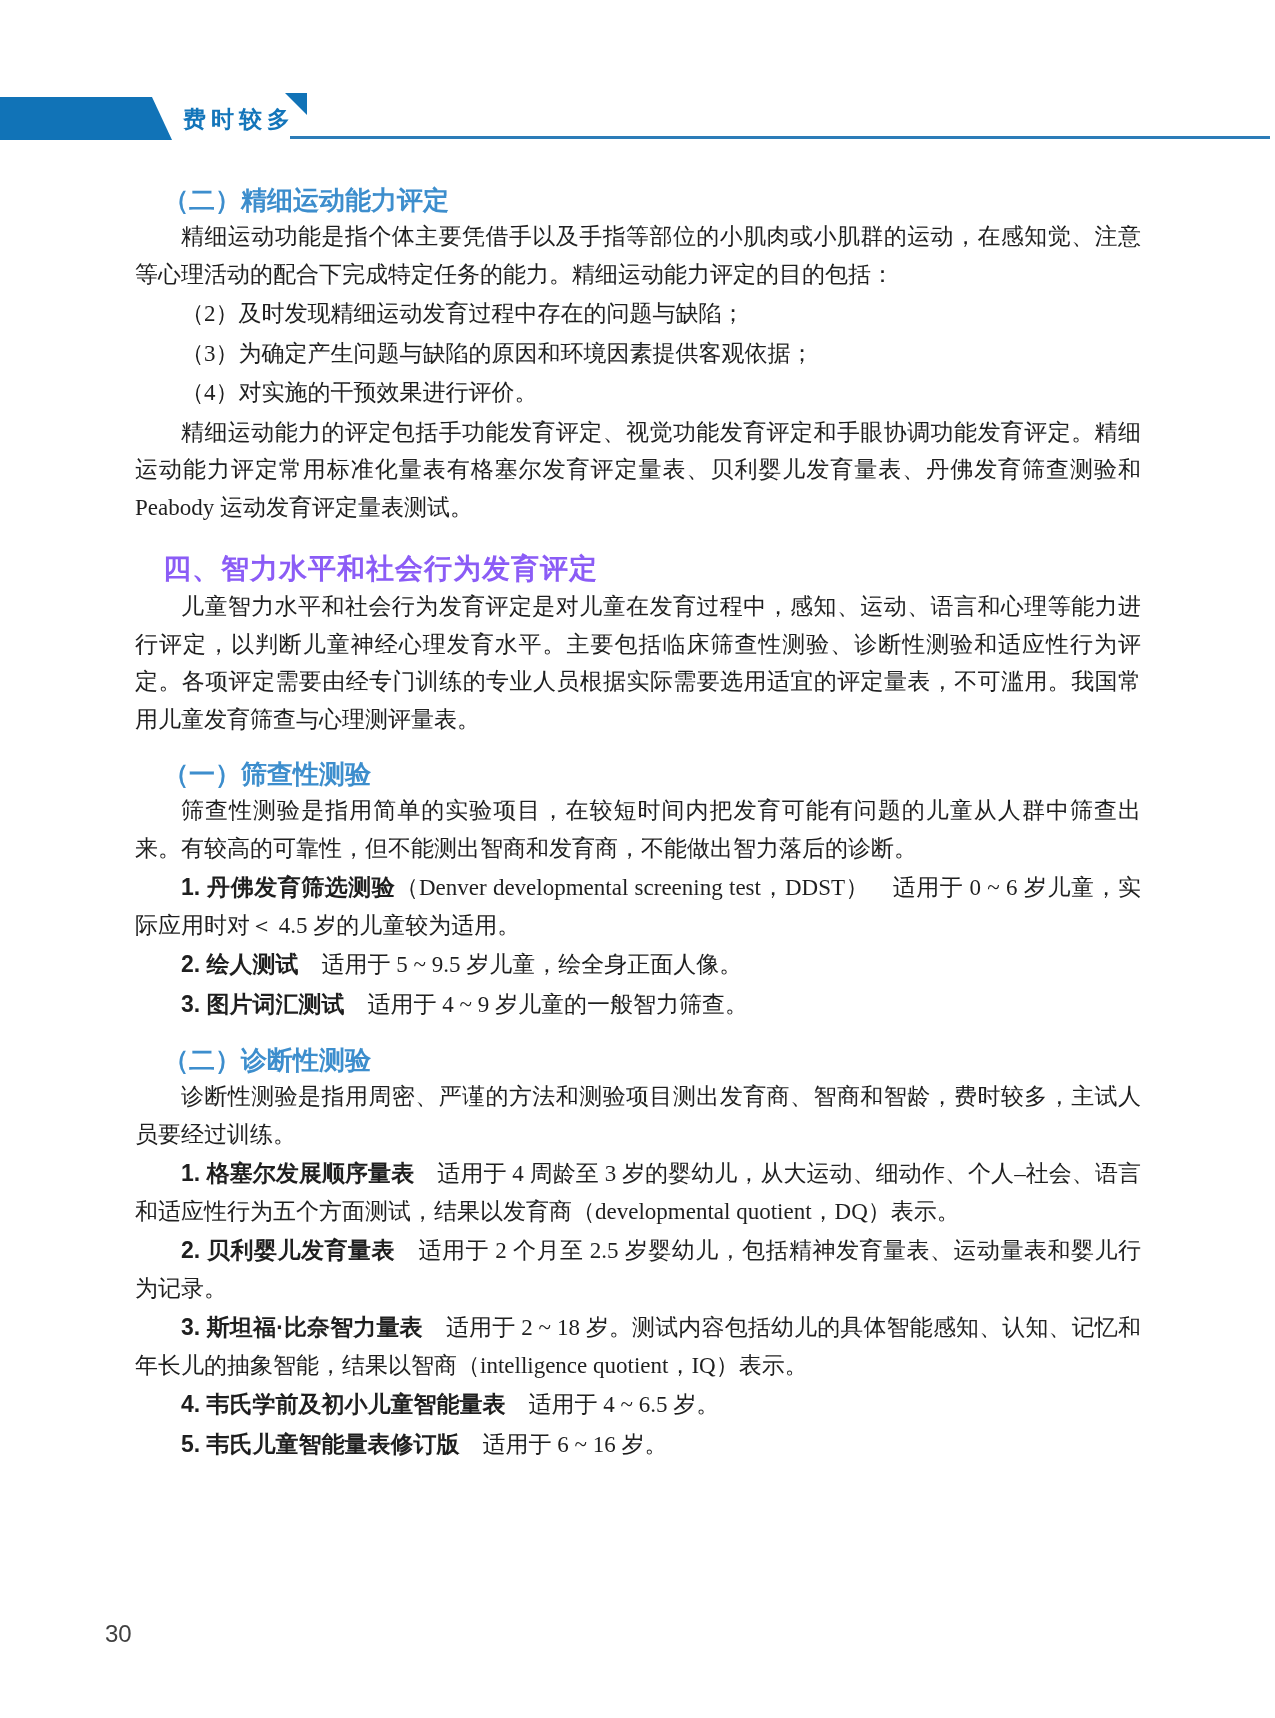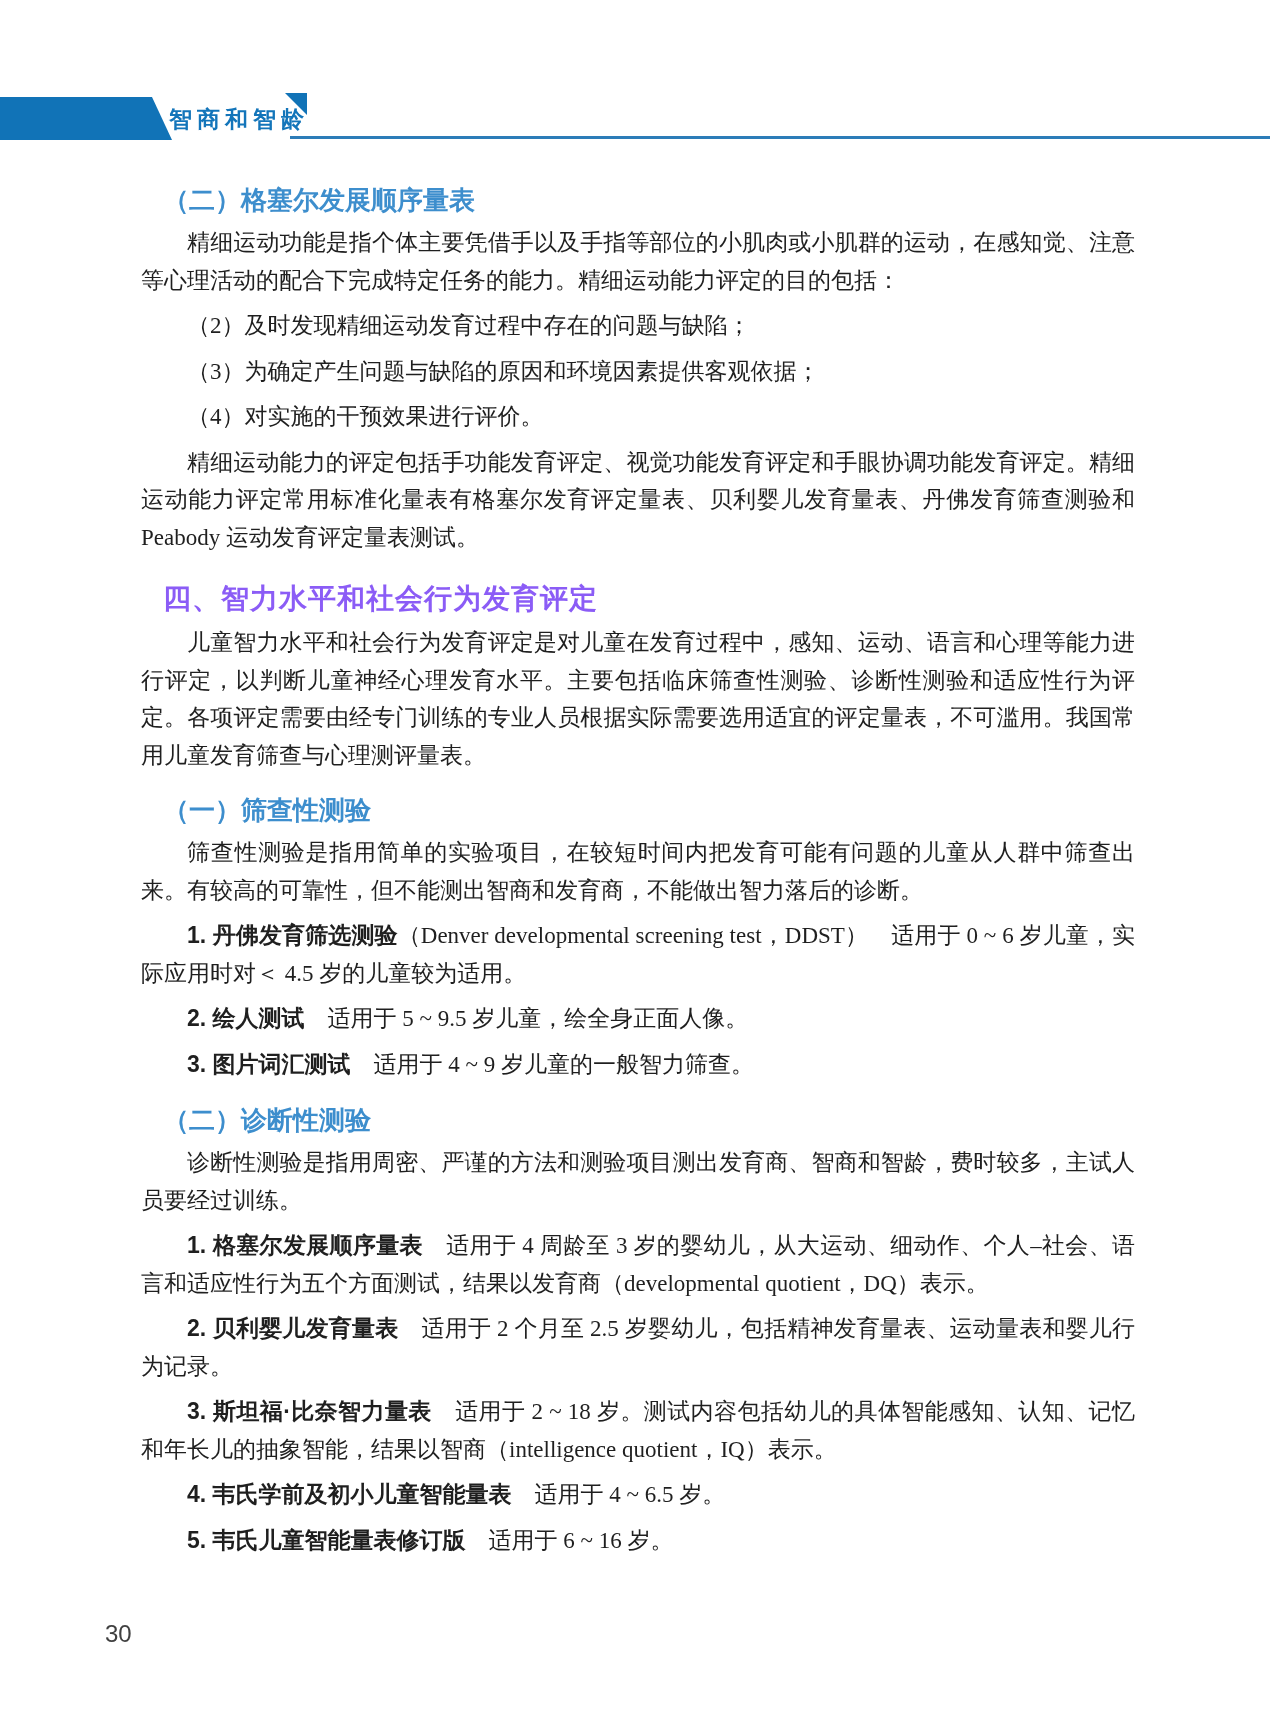--- a/index.html
+++ b/index.html
@@ -40,21 +40,21 @@
   .hline {
     position: absolute; left: 290px; top: 136px;
     width: 980px; height: 3px; background: #2c7cb8;
   }
 
   
   .content {
     position: absolute; left: 133px; top: 0;
     width: 1010px;
   }
-  .content p { margin: 8px; }
+  .content p { margin: 2px; }
   .body {
     font-size: 23px; line-height: 37.5px;
     text-align: justify;
   }
   .indent { text-indent: 2em; }
   .sub {
     margin: 0 0 0 30px;
     font-family: "Liberation Sans", "DejaVu Sans", sans-serif;
     font-weight: 700; font-size: 26px; line-height: 32px;
     color: #3d8ecd;
@@ -88,27 +88,27 @@
     font-size: 24px; color: #404040;
   }
 </style>
 </head>
 <body>
 
 <div class="page">
 
   <div class="hbar"></div>
   <div class="hwedge"></div>
-  <div class="htitle">智商和智龄</div>
+  <div class="htitle">费时较多</div>
   <div class="hfold"></div>
   <div class="hline"></div>
 
   <div class="content">
 
-    <h3 class="sub mt-h-fine">（二）格塞尔发展顺序量表</h3>
+    <h3 class="sub mt-h-fine">（二）精细运动能力评定</h3>
     <p class="body indent mt-p1">精细运动功能是指个体主要凭借手以及手指等部位的小肌肉或小肌群的运动，在感知觉、注意等心理活动的配合下完成特定任务的能力。精细运动能力评定的目的包括：</p>
     <p class="body indent">（2）及时发现精细运动发育过程中存在的问题与缺陷；</p>
     <p class="body indent">（3）为确定产生问题与缺陷的原因和环境因素提供客观依据；</p>
     <p class="body indent">（4）对实施的干预效果进行评价。</p>
     <p class="body indent mt-p2">精细运动能力的评定包括手功能发育评定、视觉功能发育评定和手眼协调功能发育评定。精细运动能力评定常用标准化量表有格塞尔发育评定量表、贝利婴儿发育量表、丹佛发育筛查测验和 Peabody 运动发育评定量表测试。</p>
 
     <h2 class="h1blue">四、智力水平和社会行为发育评定</h2>
     <p class="body indent mt-p3">儿童智力水平和社会行为发育评定是对儿童在发育过程中，感知、运动、语言和心理等能力进行评定，以判断儿童神经心理发育水平。主要包括临床筛查性测验、诊断性测验和适应性行为评定。各项评定需要由经专门训练的专业人员根据实际需要选用适宜的评定量表，不可滥用。我国常用儿童发育筛查与心理测评量表。</p>
 
     <h3 class="sub mt-h-screen">（一）筛查性测验</h3>

